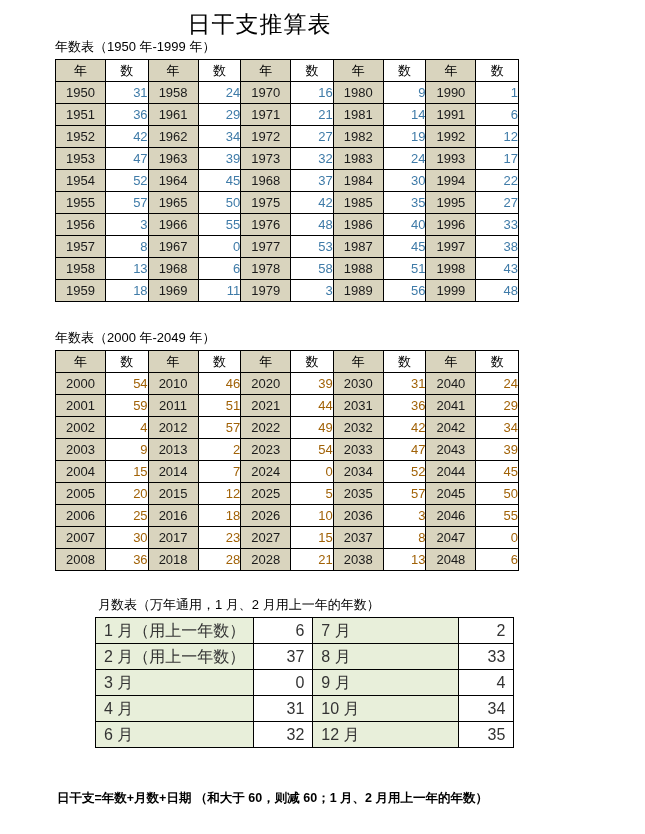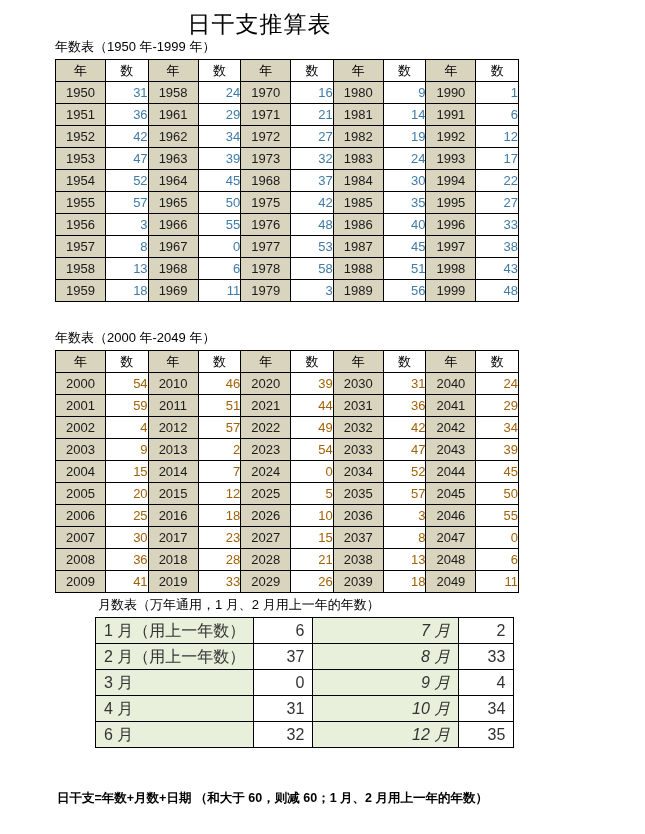--- a/index.html
+++ b/index.html
@@ -130,23 +130,21 @@
     text-align: left;
     width: 122px;
   }
   .m-val-left {
     background: #ffffff;
     text-align: right;
     width: 42px;
   }
   .m-label-right {
     background: #e8efda;
-    text-align: right;
     width: 129px;
-    font-style: italic;
   }
   .m-val-right {
     background: #ffffff;
     text-align: right;
     width: 38px;
   }
 
   
   .footer-note {
     position: absolute;
@@ -428,32 +426,20 @@
             <td class="c-num num-green">36</td>
             <td class="c-year">2018</td>
             <td class="c-num num-green">28</td>
             <td class="c-year">2028</td>
             <td class="c-num num-green">21</td>
             <td class="c-year">2038</td>
             <td class="c-num num-green">13</td>
             <td class="c-year">2048</td>
             <td class="c-num num-green">6</td>
           </tr>
-          <tr>
-            <td class="c-year">2009</td>
-            <td class="c-num num-green">41</td>
-            <td class="c-year">2019</td>
-            <td class="c-num num-green">33</td>
-            <td class="c-year">2029</td>
-            <td class="c-num num-green">26</td>
-            <td class="c-year">2039</td>
-            <td class="c-num num-green">18</td>
-            <td class="c-year">2049</td>
-            <td class="c-num num-green">11</td>
-          </tr>
         </tbody>
       </table>
   </div>
 
   <div class="month-wrap" style="top:596px;">
     <div class="section-label">月数表（万年通用，1 月、2 月用上一年的年数）</div>
     <table class="month-grid" id="tbl-month">
         <tbody>
           <tr>
             <td class="m-label-left">1 月（用上一年数）</td>

